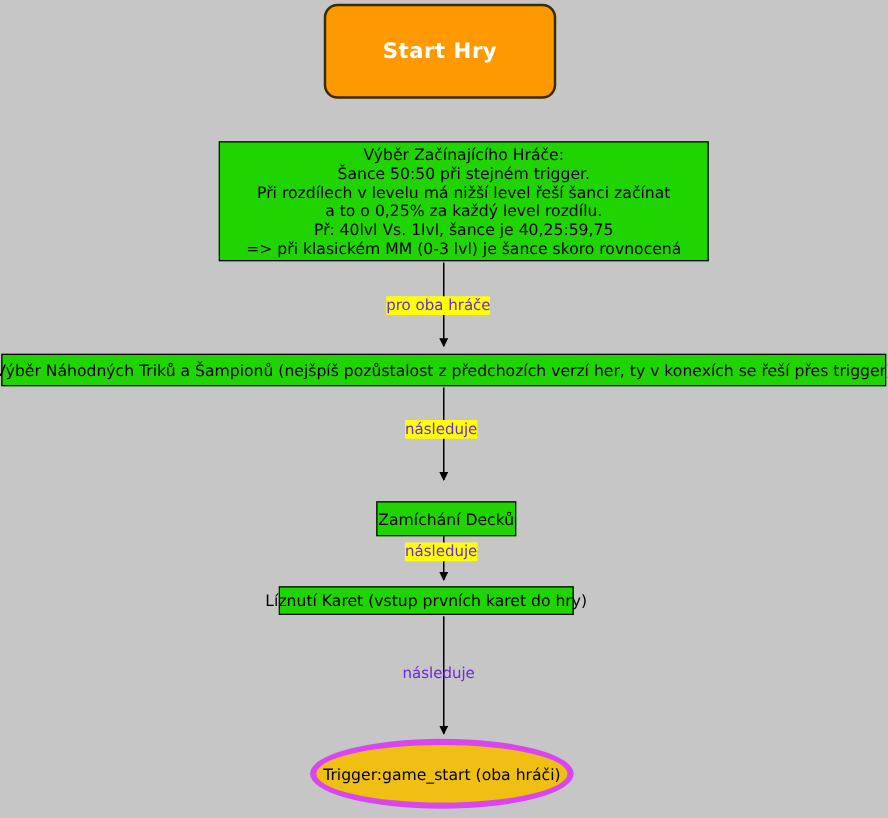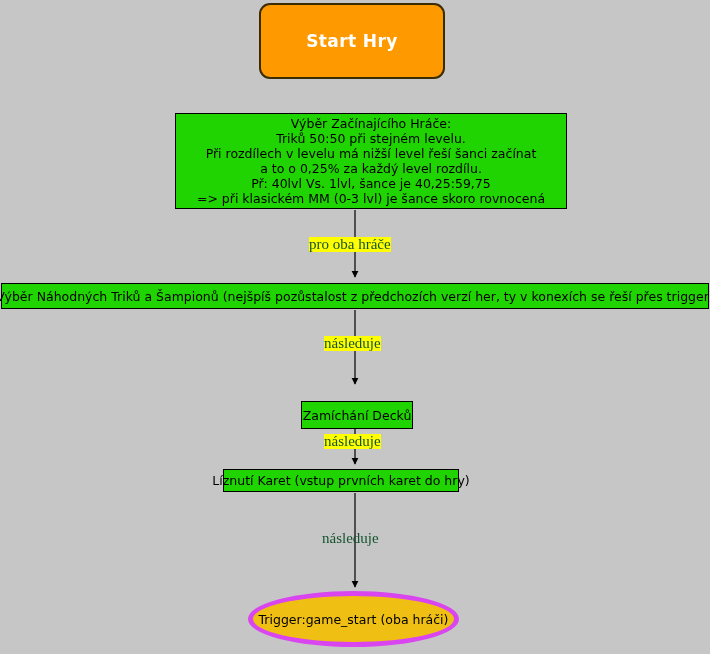--- a/index.html
+++ b/index.html
@@ -105,26 +105,25 @@
     font-size: 12.5px;
     display: flex;
     align-items: center;
     justify-content: center;
     white-space: nowrap;
   }
 
   
   .edge-label {
     position: absolute;
-    font-size: 15px;
+    font-size: 12px;
     line-height: 15px;
-    color: #14532d;
+    color: #6d28d9;
     white-space: nowrap;
     text-align: center;
-    font-family: Liberation Serif, serif;
   }
   .edge-label.hl {
     background: #ffff00;
   }
 
   .lbl-1 { left: 309px; top: 237px; }
   .lbl-2 { left: 324px; top: 336px; }
   .lbl-3 { left: 324px; top: 434px; }
   .lbl-4 { left: 322px; top: 531px; }
 
@@ -152,21 +151,21 @@
     <line x1="355" y1="210" x2="355" y2="277" stroke="#000000" stroke-width="1.2" marker-end="url(#arrow)"></line>
     <line x1="355" y1="310" x2="355" y2="384" stroke="#000000" stroke-width="1.2" marker-end="url(#arrow)"></line>
     <line x1="355" y1="413" x2="355" y2="464" stroke="#000000" stroke-width="1.2" marker-end="url(#arrow)"></line>
     <line x1="355" y1="493" x2="355" y2="587" stroke="#000000" stroke-width="1.2" marker-end="url(#arrow)"></line>
   </svg>
 
   <div class="node node-start">Start Hry</div>
 
   <div class="node node-green node-info">
     <span class="line">Výběr Začínajícího Hráče:</span>
-    <span class="line">Triků 50:50 při stejném levelu.</span>
+    <span class="line">Šance 50:50 při stejném trigger.</span>
     <span class="line">Při rozdílech v levelu má nižší level řeší šanci začínat</span>
     <span class="line">a to o 0,25% za každý level rozdílu.</span>
     <span class="line">Př: 40lvl Vs. 1lvl, šance je 40,25:59,75</span>
     <span class="line">=&gt; při klasickém MM (0-3 lvl) je šance skoro rovnocená</span>
   </div>
 
   <div class="edge-label hl lbl-1">pro oba hráče</div>
 
   <div class="node node-green node-wide">Výběr Náhodných Triků a Šampionů (nejšpíš pozůstalost z předchozích verzí her, ty v konexích se řeší přes trigger)</div>
 

